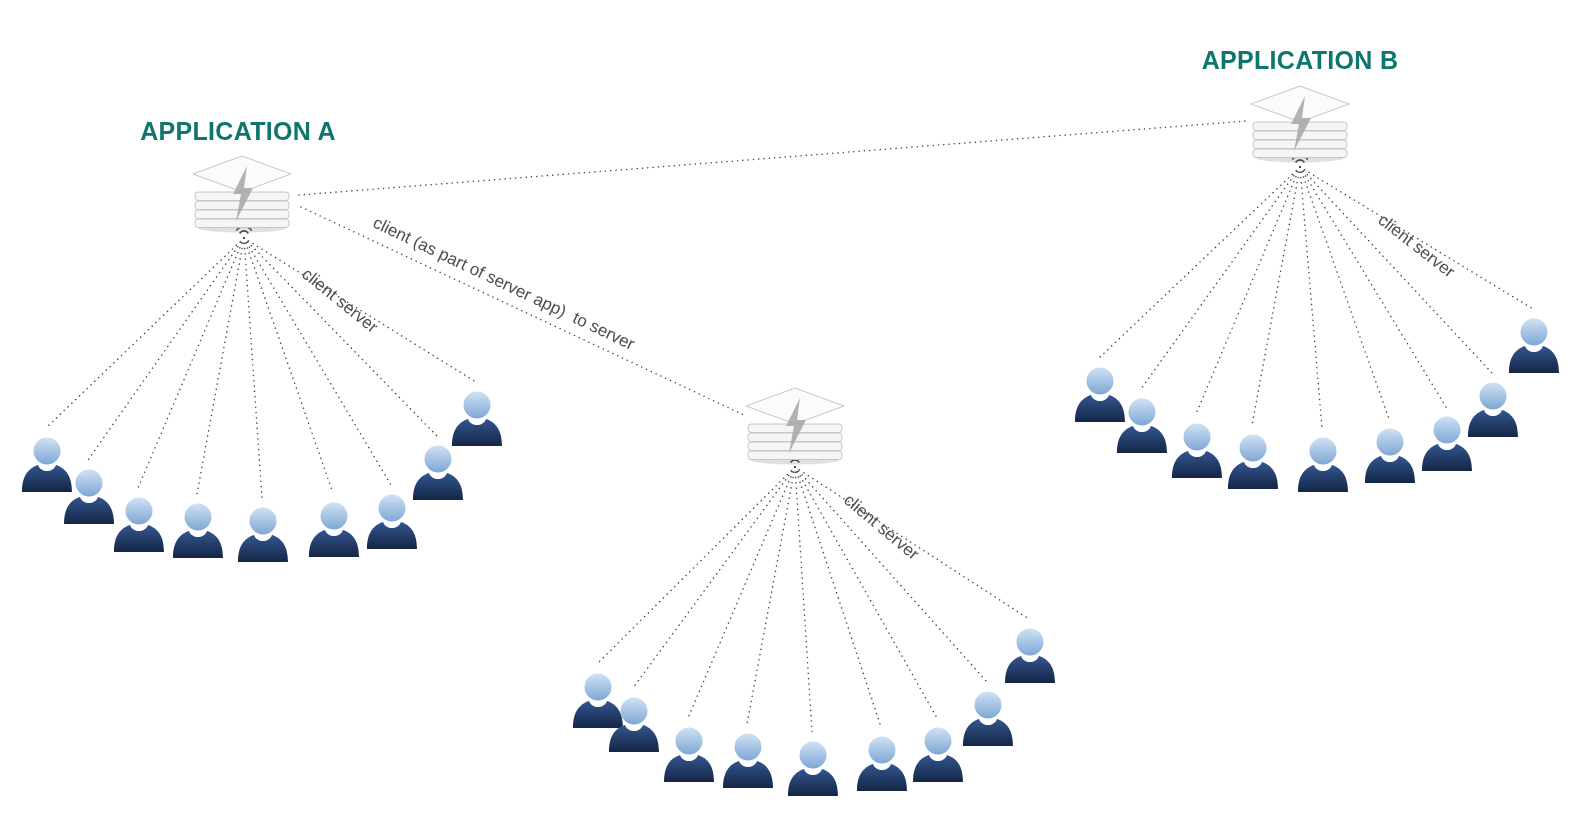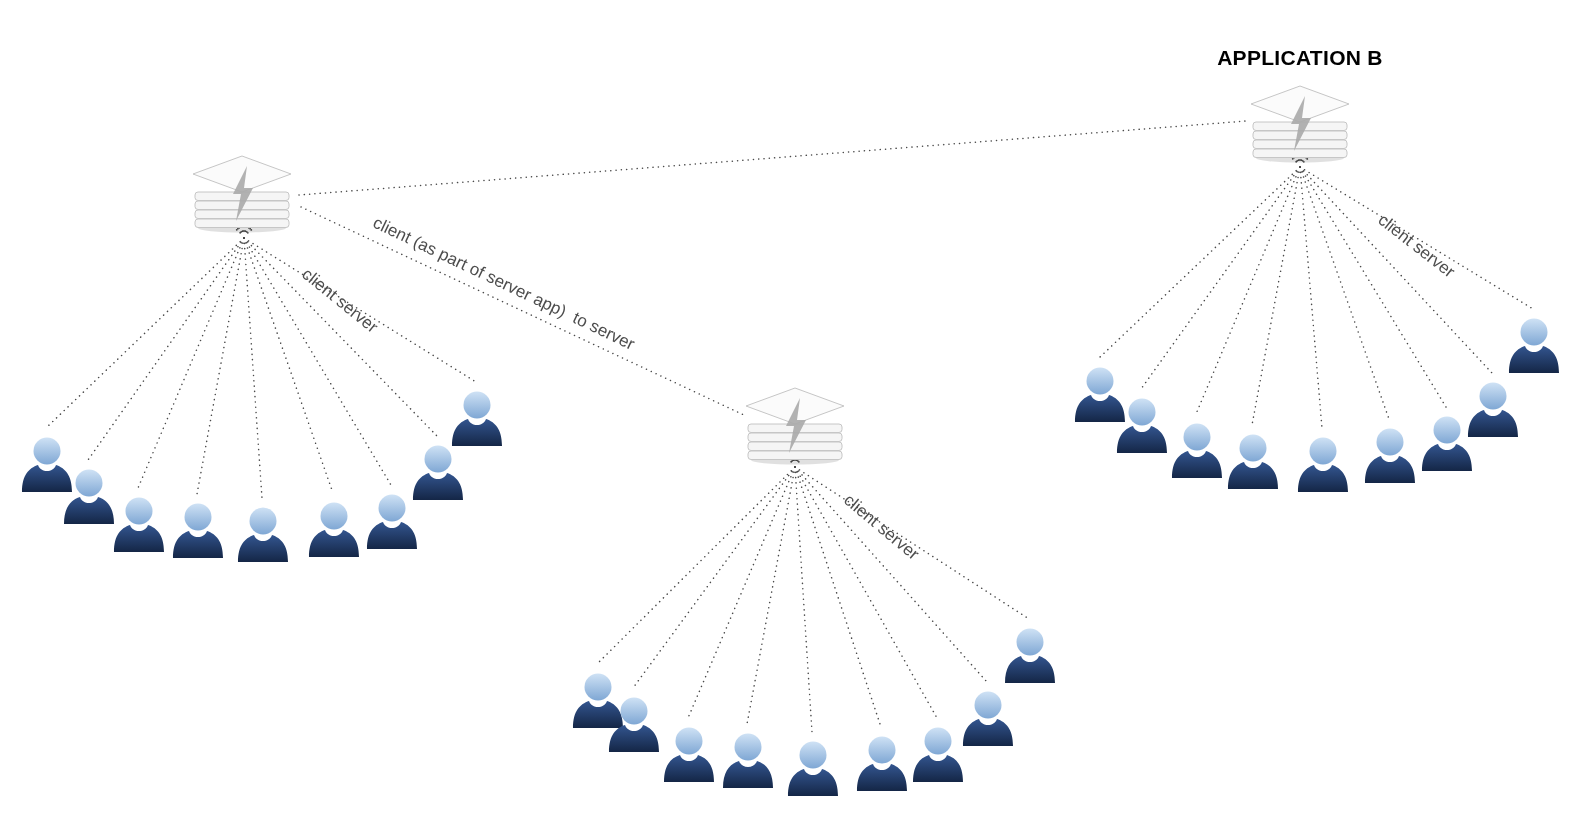--- a/index.html
+++ b/index.html
@@ -5,21 +5,21 @@
   * { margin:0; padding:0; box-sizing:border-box; }
   html,body { background:#ffffff; font-family:"Liberation Sans", sans-serif; }
   #canvas {
     position:relative; width:1580px; height:823px;
     background:#ffffff; overflow:hidden;
   }
   #diagram-svg { position:absolute; left:0; top:0; }
   #overlay { position:absolute; left:0; top:0; width:1580px; height:823px; }
   .app-title {
     position:absolute; width:320px; text-align:center;
-    font-size:21px; font-weight:bold; color:#000000; letter-spacing:.3px;
+    font-size:25px; font-weight:bold; color:#0f766e; letter-spacing:.3px;
   }
   .fan-label {
     position:absolute; font-size:17px; color:#4d4d4d;
     transform-origin:0 50%; white-space:pre;
   }
 </style>
 </head>
 <body>
 
 <div id="canvas">
@@ -295,19 +295,20 @@
       <g transform="translate(958,685)">
         <path d="M5,61 C5,44 12,37 21,34 C24,42 36,42 39,34 C48,37 55,44 55,61 Z" fill="url(#gBody)"></path>
         <circle cx="30" cy="20" r="13.5" fill="url(#gHead)"></circle>
       </g>
       <g transform="translate(1000,622)">
         <path d="M5,61 C5,44 12,37 21,34 C24,42 36,42 39,34 C48,37 55,44 55,61 Z" fill="url(#gBody)"></path>
         <circle cx="30" cy="20" r="13.5" fill="url(#gHead)"></circle>
       </g>
     </svg>
   <div id="overlay">
+      <div class="app-title" style="left: 78px; top: 117px;">APPLICATION A</div>
       <div class="fan-label" style="left: 304px; top: 262px; transform: rotate(39deg);">client server</div>
       <div class="app-title" style="left: 1140px; top: 46px;">APPLICATION B</div>
       <div class="fan-label" style="left: 1380px; top: 208px; transform: rotate(38deg);">client server</div>
       <div class="fan-label" style="left: 846px; top: 488px; transform: rotate(40deg);">client server</div>
       <div class="fan-label" style="left: 374px; top: 212px; transform: rotate(25.5deg);">client (as part of server app)  to server</div>
     </div>
 </div>
 
 </body></html>

